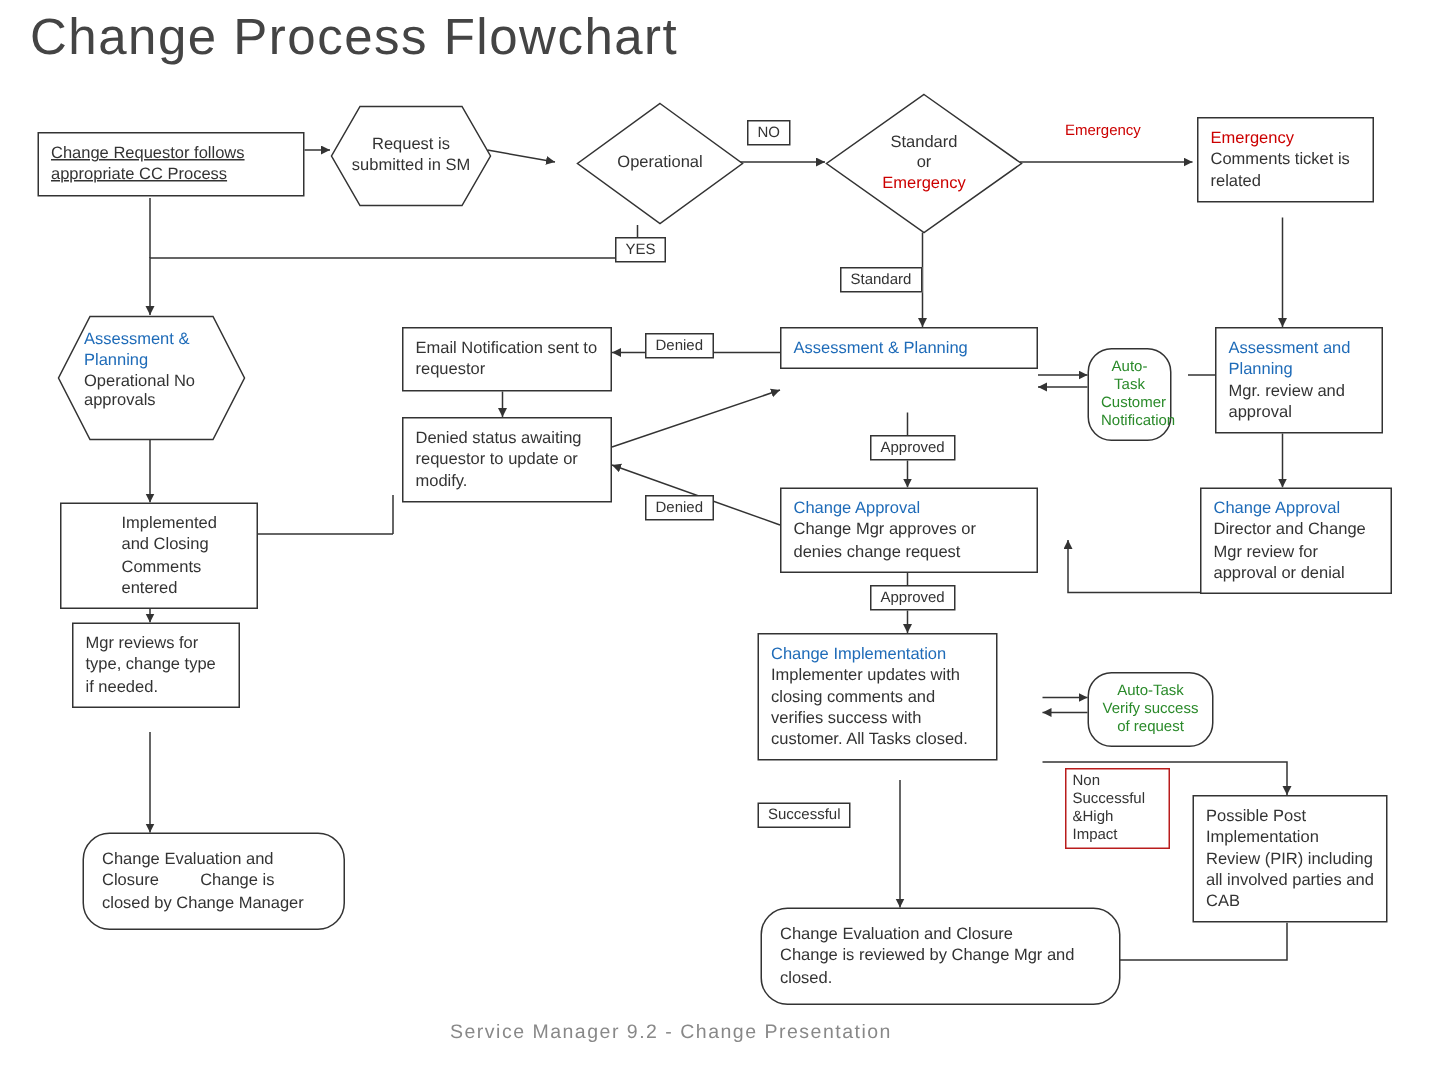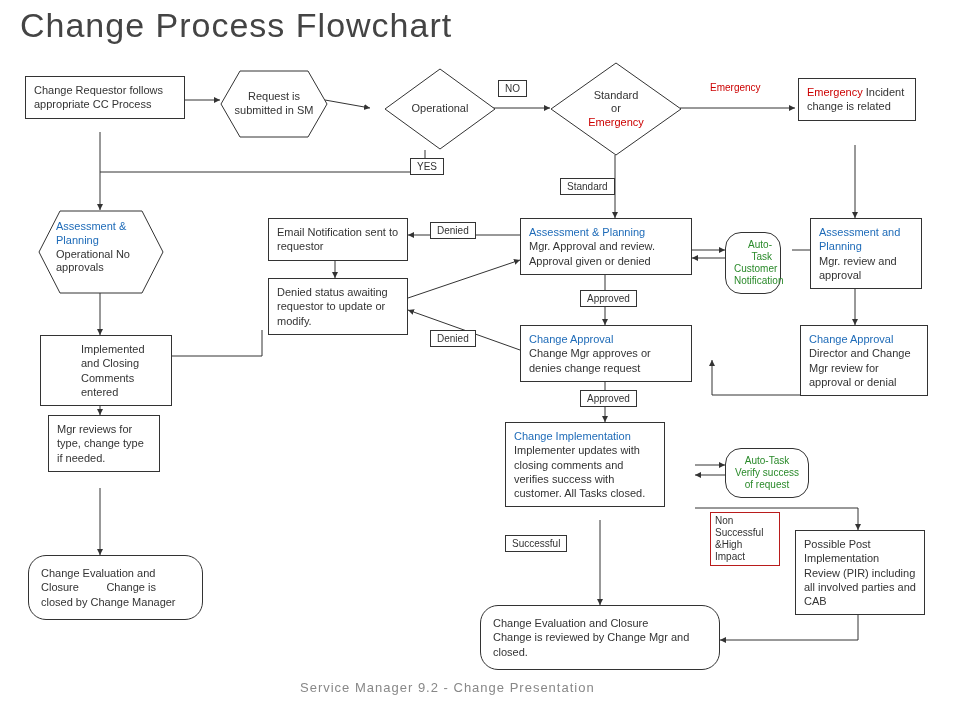--- a/index.html
+++ b/index.html
@@ -66,20 +66,21 @@
     line-height: 1.2;
   }
   .rounded {
     position: absolute;
     border: 1px solid #333;
     border-radius: 18px;
     background: #fff;
     font-size: 11px;
     padding: 10px 12px;
     line-height: 1.3;
+    margin-left: 27px;
   }
   .plain-text {
     position: absolute;
     font-size: 10px;
     line-height: 1.2;
   }
   svg.arrows { position:absolute; top:0; left:0; width:960px; height:720px; pointer-events:none; }
   .red-text { color:#c00; }
   .green-text { color:#2a8a2a; }
 </style>
@@ -144,21 +145,21 @@
   <line x1="695" y1="465" x2="725" y2="465" stroke="#333" marker-end="url(#arr)"></line>
   <line x1="725" y1="475" x2="695" y2="475" stroke="#333" marker-end="url(#arr)"></line>
 
   <line x1="600" y1="520" x2="600" y2="605" stroke="#333" marker-end="url(#arr)"></line>
 
   <polyline points="695,508 858,508 858,530" fill="none" stroke="#333" marker-end="url(#arr)"></polyline>
 
   <polyline points="858,615 858,640 720,640" fill="none" stroke="#333" marker-end="url(#arr)"></polyline>
 </svg>
 
-<div class="box" style="left:25px; top:76px; width:160px;">
+<div class="box" style="left:25px; top:88px; width:178px;text-decoration:underline;">
   <span>Change Requestor follows appropriate CC Process</span>
 </div>
 
 <div class="hex-wrap" style="left:220px; top:70px; width:108px; height:68px;">
   <svg class="hexborder" viewBox="0 0 108 68">
       <polygon points="20,1 88,1 107,34 88,67 20,67 1,34" fill="#fff" stroke="#333"></polygon>
     </svg>
   <div style="position:absolute;inset:0;display:flex;align-items:center;justify-content:center;text-align:center;font-size:11px;padding:0 14px;line-height:1.25;">Request is submitted in SM</div>
 </div>
 
@@ -181,21 +182,21 @@
       <span>or</span><br>
       <span class="red-text">Emergency</span>
     </div>
   </div>
 </div>
 
 <div class="plain-text red-text" style="left:710px; top:82px;">Emergency</div>
 
 <div class="box" style="left:798px; top:78px; width:118px;">
   <span class="red">Emergency</span>
-  <span> Incident change is related</span>
+  <span> Comments ticket is related</span>
 </div>
 
 <div class="small-label" style="left:410px; top:158px;">YES</div>
 <div class="small-label" style="left:560px; top:178px;">Standard</div>
 
 <div class="hex-wrap" style="left:38px; top:210px; width:126px; height:84px;">
   <svg class="hexborder" viewBox="0 0 126 84">
       <polygon points="22,1 104,1 125,42 104,83 22,83 1,42" fill="#fff" stroke="#333"></polygon>
     </svg>
   <div style="position:absolute;inset:0;padding:10px 18px;font-size:11px;line-height:1.25;">
@@ -205,24 +206,23 @@
 </div>
 
 <div class="box" style="left:268px; top:218px; width:140px;">
   <span>Email Notification sent to requestor</span>
 </div>
 
 <div class="small-label" style="left:430px; top:222px;">Denied</div>
 
 <div class="box" style="left:520px; top:218px; width:172px;">
   <span class="blue">Assessment &amp; Planning</span><br>
-  <span>Mgr. Approval and review. Approval given or denied</span>
-</div>
-
-<div class="oval green-text" style="left:725px; top:232px; width:56px;text-align:right;">
+</div>
+
+<div class="oval green-text" style="left:725px; top:232px; width:56px;">
   <span>Auto-Task Customer Notification</span>
 </div>
 
 <div class="box" style="left:810px; top:218px; width:112px;">
   <span class="blue">Assessment and Planning</span><br>
   <span>Mgr. review and approval</span>
 </div>
 
 <div class="box" style="left:268px; top:278px; width:140px;">
   <span>Denied status awaiting requestor to update or modify.</span>

